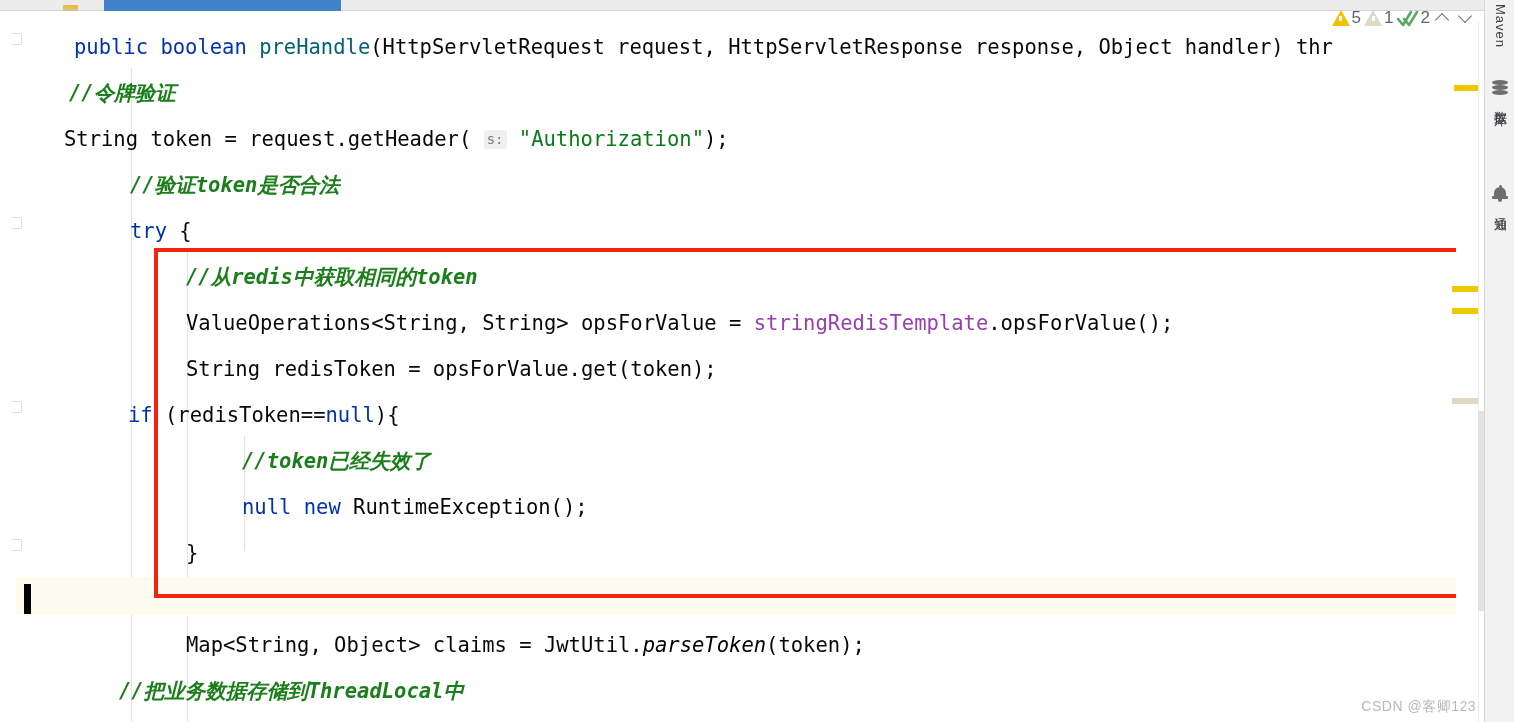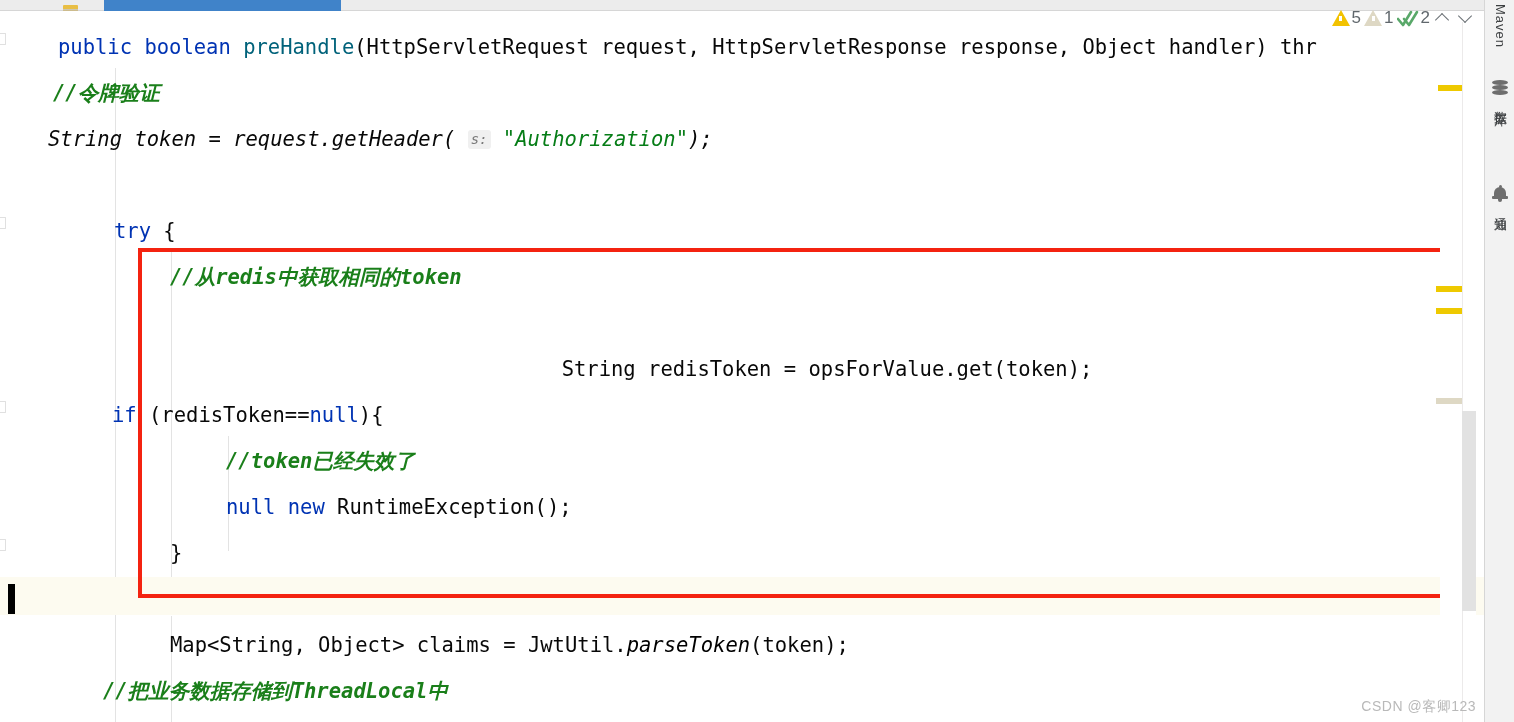--- a/index.html
+++ b/index.html
@@ -21,21 +21,21 @@
     background:linear-gradient(to bottom,#e8b931 0%,#e8b931 45%,#c9c9c9 46%,#cfa227 100%);
     border-radius:1px; opacity:.9;
   }
   .tab-active-underline {
     position:absolute; left:104px; top:0px; width:237px; height:11px;
     background:#4083c9;
   }
 
   
   .editor {
-    position:absolute; left:0; top:11px; width:1484px; height:711px;
+    position:absolute; left:16px; top:11px; width:1484px; height:711px;
     background:#ffffff;
   }
   .gutter {
     position:absolute; left:0; top:0; width:24px; height:711px;
     background:#ffffff;
   }
   .fold-mark {
     position:absolute; left:-4px; width:10px; height:12px;
     border:1.6px solid #e0e0e0; border-left:none;
     border-radius:0 1px 1px 0;
@@ -195,24 +195,26 @@
     <div class="indent-guide" style="left:171px; top:240px; height:345px;"></div>
     <div class="indent-guide" style="left:171px; top:605px; height:106px;"></div>
     <div class="indent-guide" style="left:228px; top:425px; height:115px;"></div>
 
     <div class="current-line-band" style="top:566px;"></div>
     <div class="caret" style="top:573px;"></div>
 
     <div class="code-layer" id="code-layer">
         <div class="line" style="top: 13px; padding-left: 58px;"><span class="kw">public</span><span class="plain"> </span><span class="kw">boolean</span><span class="plain"> </span><span class="meth">preHandle</span><span class="plain">(HttpServletRequest request, HttpServletResponse response, Object handler) thr</span></div>
         <div class="line" style="top: 59px; padding-left: 53px;"><span class="cmt">//令牌验证</span></div>
-        <div class="line" style="top: 105px; padding-left: 48px; font-style: italic;"><span class="plain">String token = request.getHeader( </span><span class="param-hint">s:</span><span class="plain"> </span><span class="str">"Authorization"</span><span class="plain">);</span></div>
+        <div class="line" style="top: 105px; padding-left: 48px;"><span class="plain">String token = request.getHeader( </span><span class="param-hint">s:</span><span class="plain"> </span><span class="str">"Authorization"</span><span class="plain">);</span></div>
+        <div class="line" style="top: 151px; padding-left: 114px;"><span class="cmt">//验证token是否合法</span></div>
         <div class="line" style="top: 197px; padding-left: 114px;"><span class="kw">try</span><span class="plain"> {</span></div>
         <div class="line" style="top: 243px; padding-left: 170px;"><span class="cmt">//从redis中获取相同的token</span></div>
-        <div class="line" style="top: 335px; padding-left: 170px; text-align: center;"><span class="plain">String redisToken = opsForValue.get(token);</span></div>
+        <div class="line" style="top: 289px; padding-left: 170px;"><span class="plain">ValueOperations&lt;String, String&gt; opsForValue = </span><span class="fld">stringRedisTemplate</span><span class="plain">.opsForValue();</span></div>
+        <div class="line" style="top: 335px; padding-left: 170px;"><span class="plain">String redisToken = opsForValue.get(token);</span></div>
         <div class="line" style="top: 381px; padding-left: 112px;"><span class="kw">if</span><span class="plain"> (redisToken==</span><span class="kw">null</span><span class="plain">){</span></div>
         <div class="line" style="top: 427px; padding-left: 226px;"><span class="cmt">//token已经失效了</span></div>
         <div class="line" style="top: 473px; padding-left: 226px;"><span class="kw">null</span><span class="plain"> </span><span class="kw">new</span><span class="plain"> RuntimeException();</span></div>
         <div class="line" style="top: 519px; padding-left: 170px;"><span class="plain">}</span></div>
         <div class="line" style="top: 565px; padding-left: 58px;"><span class="plain"></span></div>
         <div class="line" style="top: 611px; padding-left: 170px;"><span class="plain">Map&lt;String, Object&gt; claims = JwtUtil.</span><span class="stat">parseToken</span><span class="plain">(token);</span></div>
         <div class="line" style="top: 657px; padding-left: 103px;"><span class="cmt">//把业务数据存储到ThreadLocal中</span></div>
       </div>
 
     <div class="red-box" id="red-box" style="left: 138px; top: 237px; width: 1327px; height: 350px; border-color: rgb(244, 35, 16);"></div>

